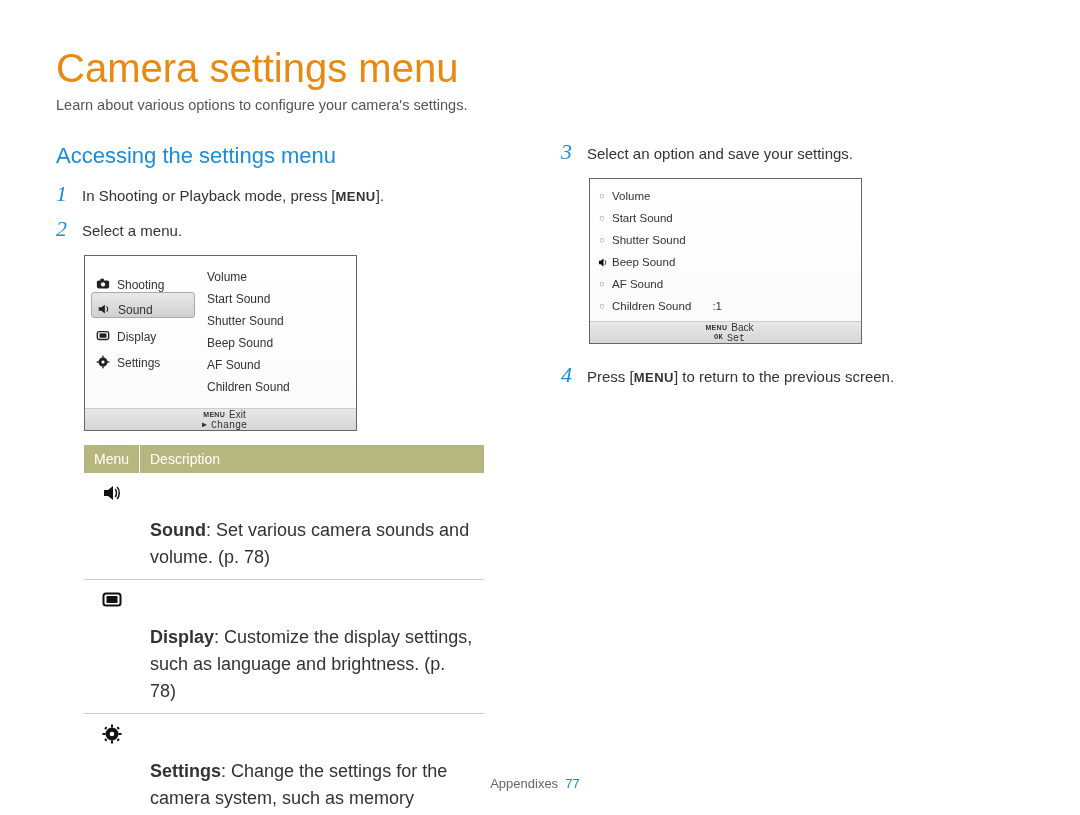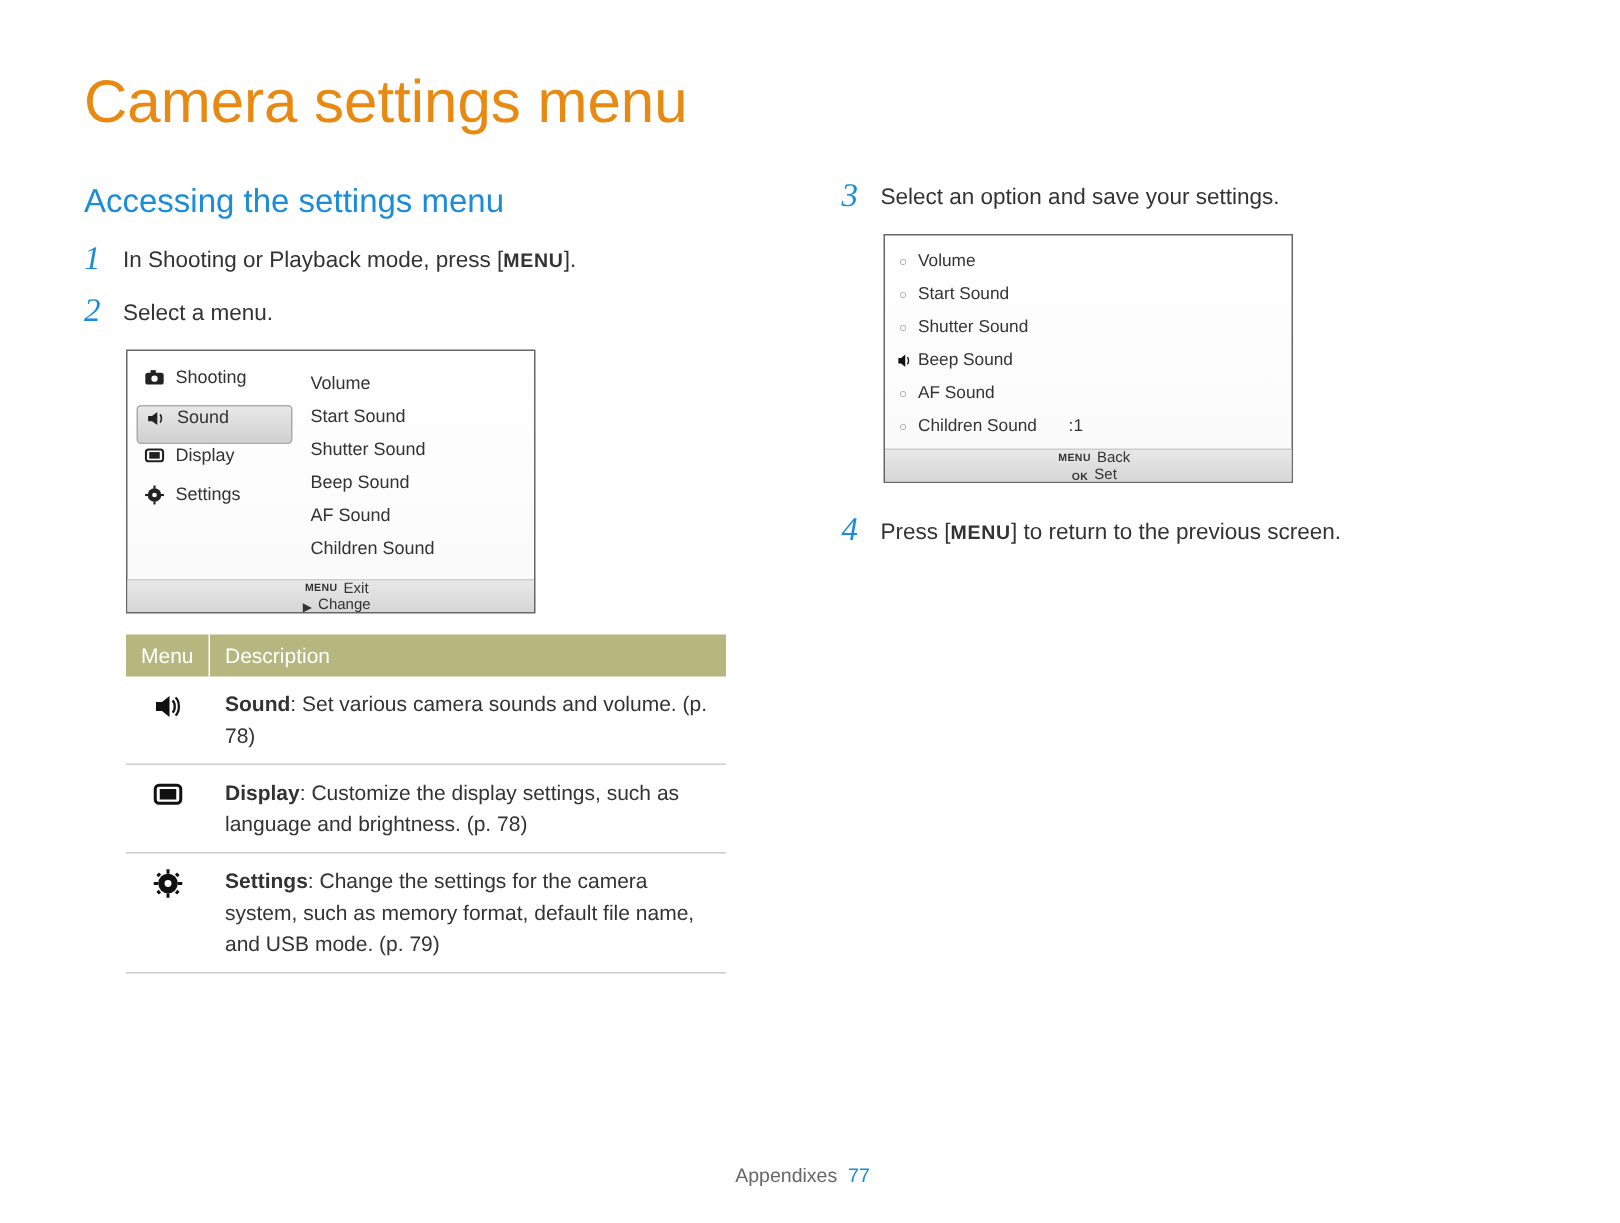--- a/index.html
+++ b/index.html
@@ -12,36 +12,36 @@
   .section-title { font-size: 22px; color: #1a8cd8; font-weight: 400; margin-bottom: 16px; }
   .step { display: flex; align-items: flex-start; margin-bottom: 14px; }
   .step-num { font-style: italic; font-family: Georgia, 'Times New Roman', serif; font-size: 22px; color: #1a8cd8; width: 26px; flex-shrink: 0; line-height: 1; margin-top: -2px; }
   .step-text { font-size: 15px; line-height: 1.4; color: #333; }
   .menu-btn { font-weight: bold; font-family: Arial, sans-serif; font-size: 13px; letter-spacing: 0.5px; }
   
   .shot1 { width: 273px; border: 1px solid #666; margin-left: 28px; margin-top: 6px; background: linear-gradient(#fff, #fafafa); }
   .shot1-body { display: flex; }
   .shot1-left { width: 110px; padding: 10px 0 10px 10px; }
   .shot1-right { padding: 10px 6px 10px 12px; }
-  .menu-item { display: flex; align-items: flex-start; gap: 6px; height: 26px; font-size: 12px; }
+  .menu-item { display: flex; align-items: flex-end; gap: 6px; height: 26px; font-size: 12px; }
   .menu-item.selected { background: linear-gradient(#e8e8e8,#d0d0d0); border:1px solid #aaa; border-radius:3px; padding:0 4px; margin-left:-4px; }
   .mi-icon { width:16px; height:16px; display:flex; align-items:center; justify-content:center; font-size:12px; }
   .right-item { font-size: 12px; line-height: 22px; }
   .shot-footer { display:flex; border-top:1px solid #ccc; background:linear-gradient(#e8e8e8,#d6d6d6); height:22px; align-items:center; font-size:10px;flex-direction:column; }
   .shot-footer .fleft { flex:1; padding-left:8px; display:flex; align-items:center; gap:4px; }
-  .shot-footer .fright { flex:1; padding-left:8px; display:flex; align-items:flex-end; gap:4px; }
+  .shot-footer .fright { flex:1; padding-left:8px; display:flex; align-items:flex-start; gap:4px;font-family:Liberation Mono, monospace; }
   .tiny-label { font-size:7px; font-weight:bold; letter-spacing:0.3px; }
   
   .menu-table { margin-left:28px; margin-top:14px; width: 400px; font-size:14px; }
   .mt-head { display:flex; background:#b5b77e; color:#fff; }
   .mt-head .c1 { width:56px; padding:6px 10px; border-right: 1px solid #fff; }
   .mt-head .c2 { flex:1; padding:6px 10px; }
   .mt-row { display:flex; border-bottom:1px solid #ccc; }
   .mt-row .c1 { width:56px; padding:10px; display:flex; align-items:flex-start; justify-content:center; }
-  .mt-row .c2 { flex:1; padding:8px 10px; line-height:1.5; font-size:14px; }
+  .mt-row .c2 { flex:1; padding:8px 10px; line-height:1.5; font-size:18px;margin-top:36px; }
   .row-icon { width:20px; height:20px; }
   
   .shot2 { width:273px; border:1px solid #666; margin-left:28px; margin-top:6px; background: linear-gradient(#fff,#fafafa); }
   .shot2-body { display:flex; padding:6px 8px 4px 8px; }
   .shot2-left { width:130px; }
   .opt-row { display:flex; align-items:center; gap:6px; height:22px; font-size:11.5px; }
   .opt-row .dot { width:8px; text-align:center; color:#888; font-size:9px; }
   .shot2-right { flex:1; border:1px solid #bbb; border-radius:4px; overflow:hidden; height: 92px; margin-top: -2px; }
   .val-row { height:23px; display:flex; align-items:center; padding-left:10px; font-size:11.5px; border-bottom:1px solid #ddd; }
   .val-row:last-child { border-bottom:none; }
@@ -50,20 +50,21 @@
   
   .page-footer { position:absolute; bottom:24px; left:0; right:10px; text-align:center; font-size:13px; color:#666; }
   .page-footer .pnum { color:#1a8cd8; }
   svg { display:block; }
 </style>
 </head>
 <body>
 
 <div class="page">
   <div class="title">Camera settings menu</div>
+  <div class="subtitle">Learn about various options to configure your camera's settings.</div>
 
   <div class="columns">
 
     <div class="col">
       <div class="section-title">Accessing the settings menu</div>
 
       <div class="step">
         <div class="step-num">1</div>
         <div class="step-text">
           <span>In Shooting or Playback mode, press [</span><span class="menu-btn">MENU</span><span>].</span>

